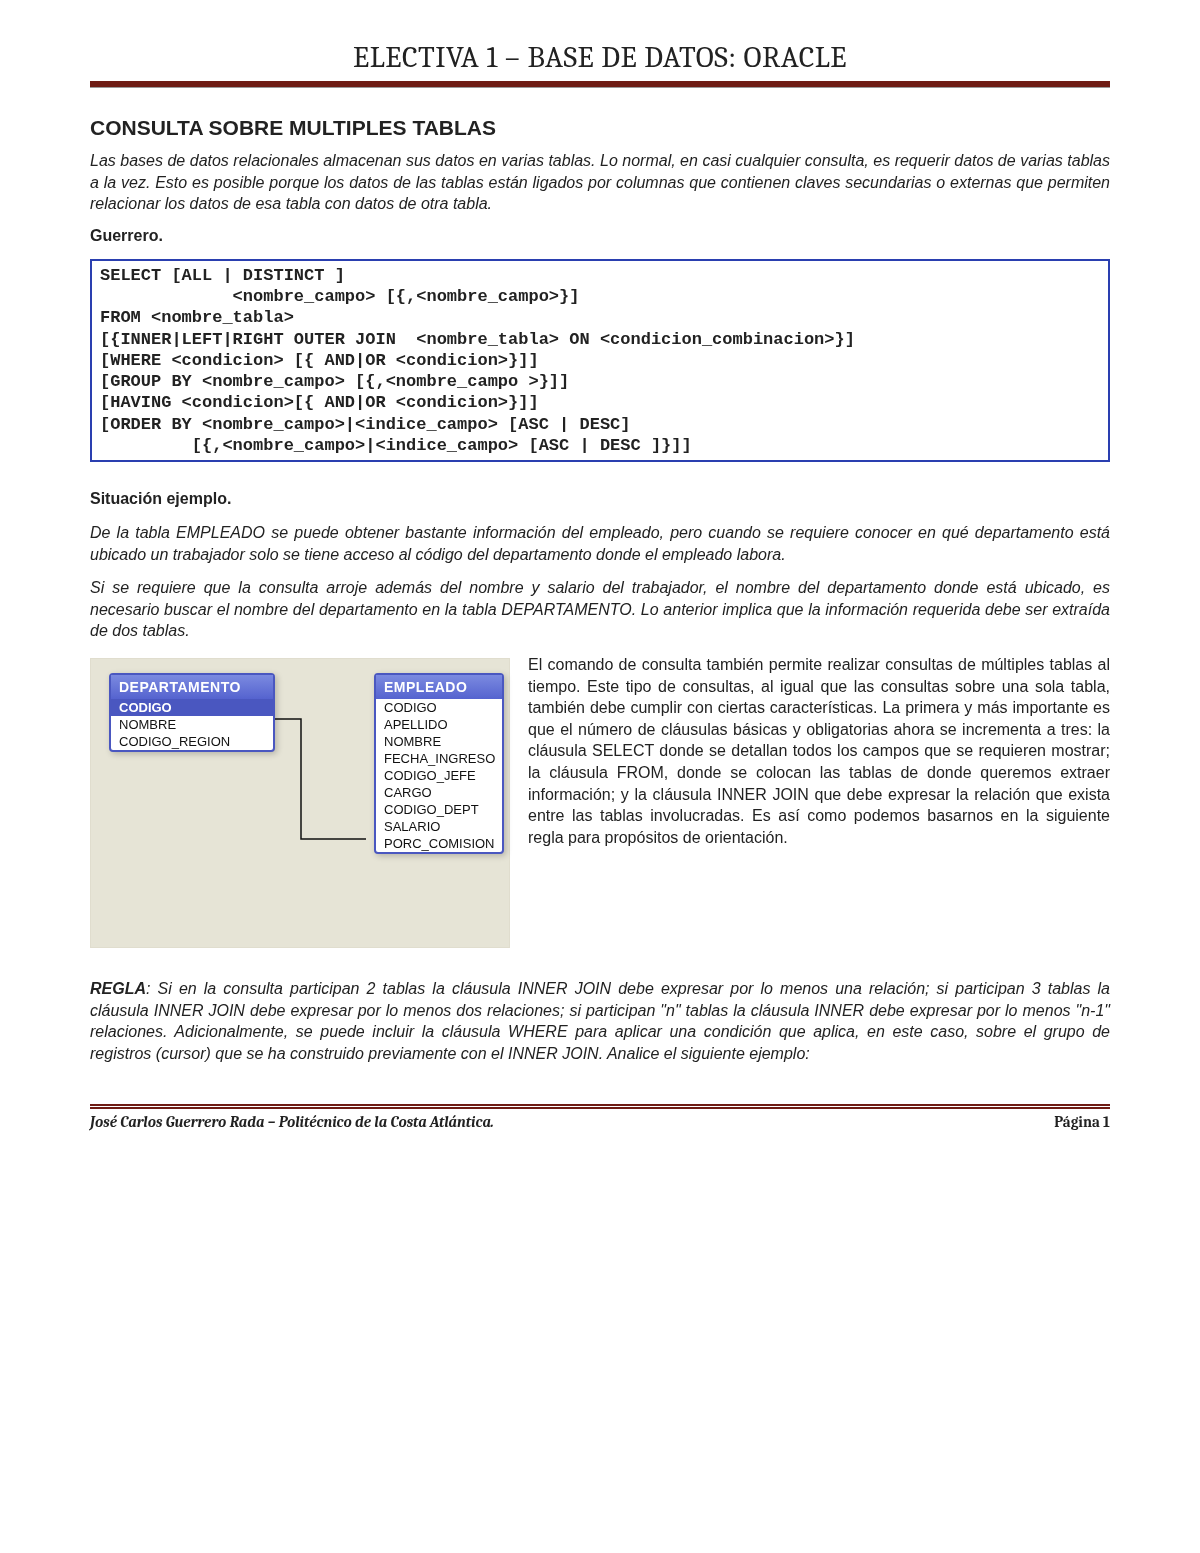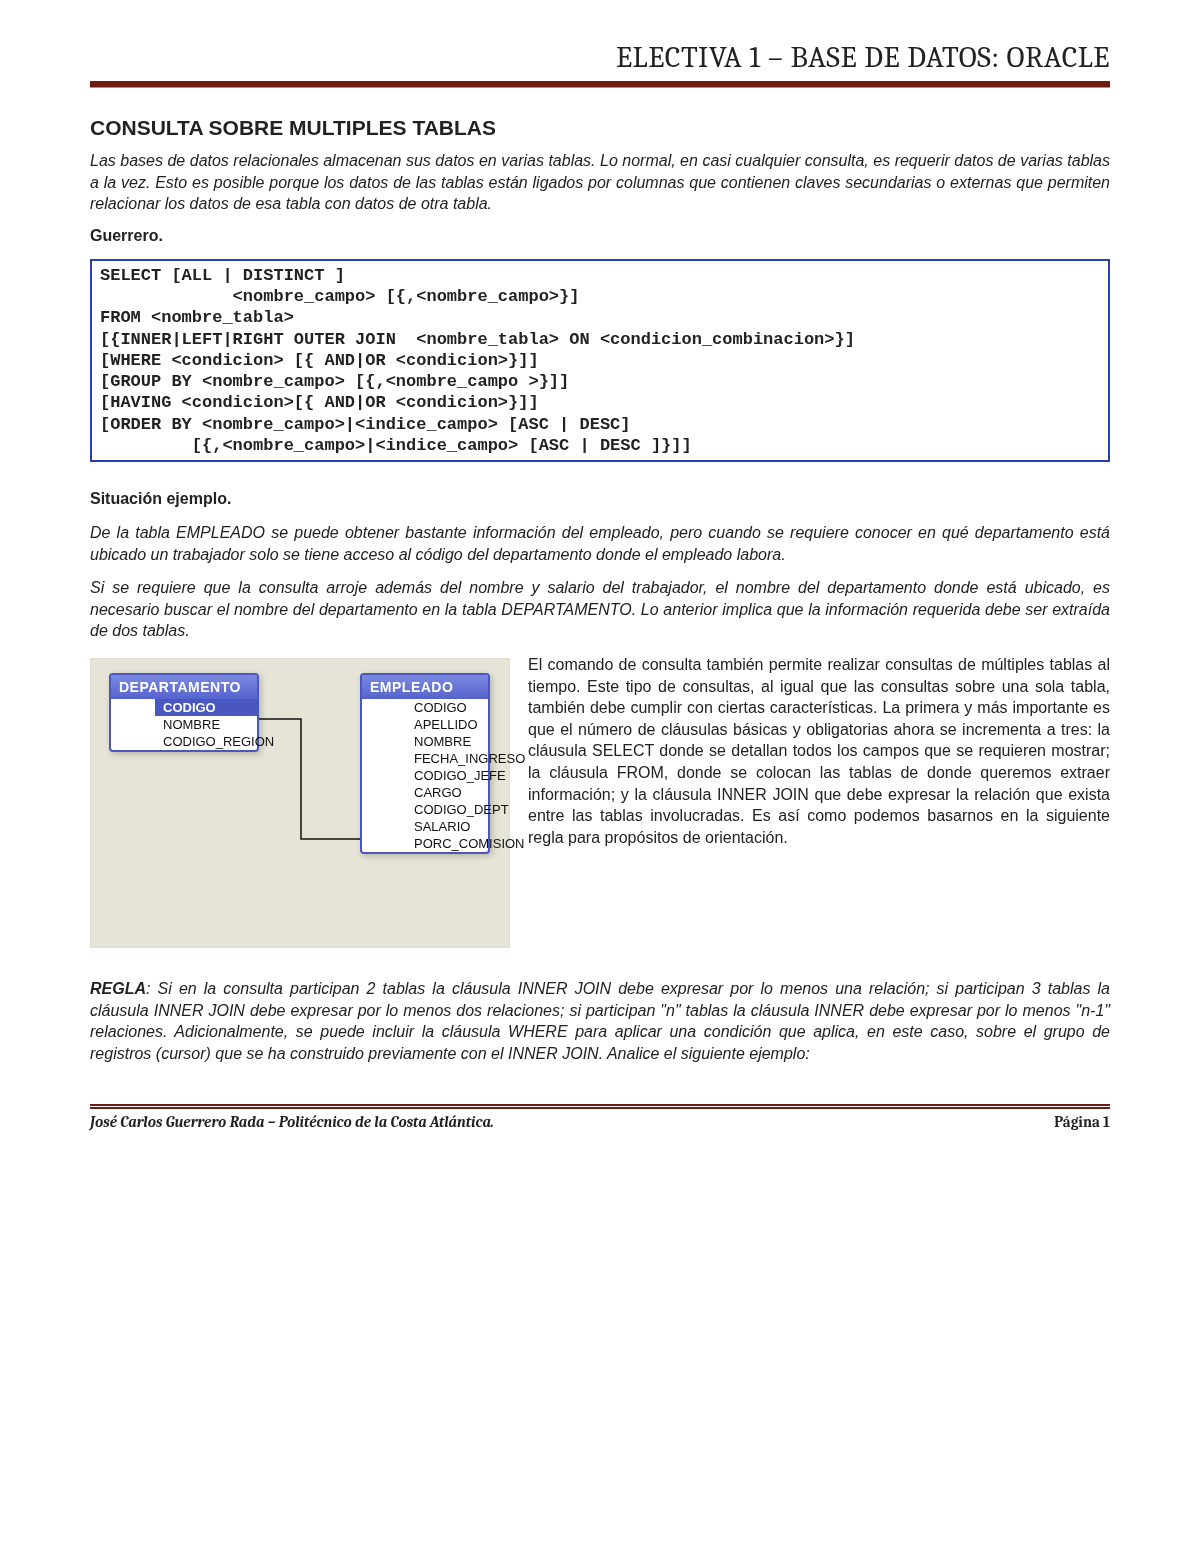--- a/index.html
+++ b/index.html
@@ -7,21 +7,21 @@
     background: #fff;
     font-family: Verdana, Geneva, sans-serif;
     color: #222;
     width: 1200px;
     margin: 0 auto;
     padding: 40px 90px 30px 90px;
   }
   .header-title {
     font-family: Cambria, Georgia, serif;
     font-size: 30px;
-    text-align: right;
+    text-align: center;
     letter-spacing: 0.5px;
     padding-bottom: 6px;
   }
   .hr-thick {
     border: none;
     border-top: 6px solid #6e1b14;
     border-bottom: 1px solid #999;
     margin-bottom: 28px;
   }
   h2.section {
@@ -77,21 +77,20 @@
     color: #fff;
     font-weight: bold;
     padding: 4px 8px;
     font-size: 14px;
     letter-spacing: 0.5px;
   }
   .db-table .field {
     padding: 1px 8px;
     border-bottom: 0;
     color: #111;
-    margin-left: 44px;
   }
   .db-table .field.pk {
     background: #4a57c0;
     color: #fff;
     font-weight: bold;
   }
   .rel-line {
     position: absolute;
     stroke: #111;
     stroke-width: 1.5;
@@ -142,27 +141,27 @@
 
 <p class="subhead">Situación ejemplo.</p>
 <p class="body">De la tabla EMPLEADO se puede obtener bastante información del empleado, pero cuando se requiere conocer en qué departamento está ubicado un trabajador solo se tiene acceso al código del departamento donde el empleado labora.</p>
 <p class="body">Si se requiere que la consulta arroje además del nombre y salario del trabajador, el nombre del departamento donde está ubicado, es necesario buscar el nombre del departamento en la tabla DEPARTAMENTO. Lo anterior implica que la información requerida debe ser extraída de dos tablas.</p>
 
 <div class="clearfix">
   <div class="diagram-wrap">
     <svg class="rel-line" style="left:0;top:0" width="420" height="290">
       <path d="M 165 60 L 210 60 L 210 180 L 275 180"></path>
     </svg>
-    <div class="db-table" style="left:18px; top:14px; width:150px;">
+    <div class="db-table" style="left:18px; top:14px; width:166px;">
       <div class="thead">DEPARTAMENTO</div>
       <div class="field pk">CODIGO</div>
       <div class="field">NOMBRE</div>
       <div class="field">CODIGO_REGION</div>
     </div>
-    <div class="db-table" style="left:269px; top:14px; width:130px;">
+    <div class="db-table" style="left:283px; top:14px; width:130px;">
       <div class="thead">EMPLEADO</div>
       <div class="field">CODIGO</div>
       <div class="field">APELLIDO</div>
       <div class="field">NOMBRE</div>
       <div class="field">FECHA_INGRESO</div>
       <div class="field">CODIGO_JEFE</div>
       <div class="field">CARGO</div>
       <div class="field">CODIGO_DEPT</div>
       <div class="field">SALARIO</div>
       <div class="field">PORC_COMISION</div>

